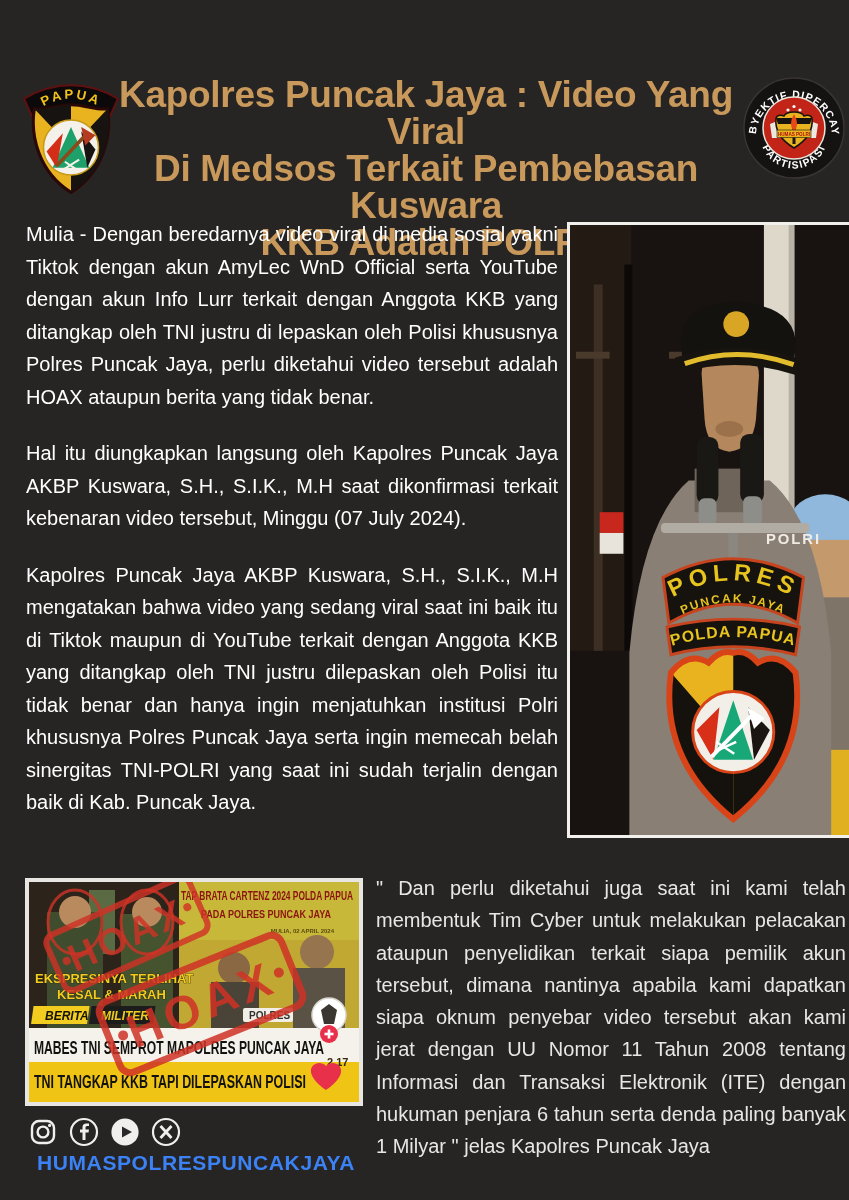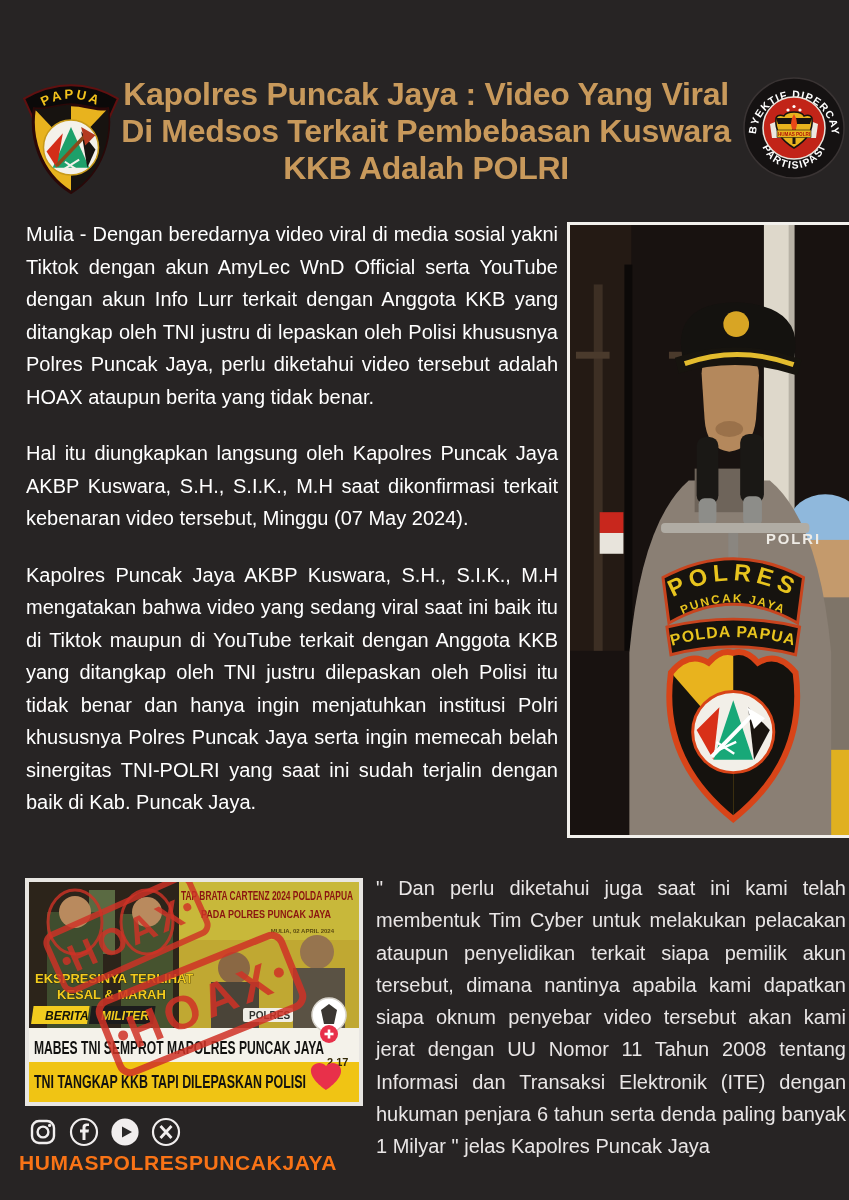--- a/index.html
+++ b/index.html
@@ -7,21 +7,21 @@
     position:relative;width:849px;height:1200px;overflow:hidden;
     background:#272424;
     font-family:"Liberation Sans",sans-serif;
   }
   
   .brand-left{position:absolute;left:18px;top:68px;width:106px;height:128px;}
   .brand-right{position:absolute;left:742px;top:72px;width:104px;height:114px;}
   .title{
     position:absolute;left:112px;top:76px;width:628px;
     text-align:center;color:#c8995b;font-weight:700;
-    font-size:32px;line-height:37px;letter-spacing:-0.3px;
+    font-size:37px;line-height:37px;letter-spacing:-0.3px;
   }
   
   .col-left{
     position:absolute;left:26px;top:218px;width:532px;
     color:#ffffff;font-size:20px;line-height:32.5px;text-align:justify;
   }
   .col-left p{margin:0 0 24px 0;}
   .col-quote{
     position:absolute;left:376px;top:872px;width:470px;
     color:#e9e6e6;font-size:20px;line-height:32.3px;text-align:justify;
@@ -35,22 +35,22 @@
   .photo svg{display:block;width:100%;height:100%;}
   .hoax{
     position:absolute;left:25px;top:878px;width:330px;height:220px;
     border:4px solid #e8e6e2;background:#a3a3a3;
   }
   .hoax svg{display:block;width:100%;height:100%;}
   
   .social-row{position:absolute;left:27px;top:1116px;display:flex;gap:9px;}
   .social-row .icon{width:32px;height:32px;}
   .handle{
-    position:absolute;left:19px;top:1151px;
-    color:#f97316;font-size:21px;font-weight:700;letter-spacing:0.6px;
+    position:absolute;left:37px;top:1151px;
+    color:#3b82f6;font-size:21px;font-weight:700;letter-spacing:0.6px;
   }
   svg text{font-family:"Liberation Sans",sans-serif;}
 </style>
 </head>
 <body>
 
 <div class="page">
 
   <div class="brand-left">
     <svg viewBox="0 0 104 124">
@@ -104,21 +104,21 @@
       <path d="M34 46 L70 46 L68 52 L36 52 Z" fill="#171310"></path>
       <line x1="52" y1="50" x2="52" y2="72" stroke="#1a1410" stroke-width="3"></line>
       <path d="M52 42 Q58 52 52 60 Q46 52 52 42 Z" fill="#e84818"></path>
       <rect x="35" y="58" width="34" height="7.5" fill="#e8b31e" stroke="#171310" stroke-width="0.6"></rect>
       <text x="52" y="64" text-anchor="middle" font-size="4.6" font-weight="bold" fill="#b01208">HUMAS POLRI</text>
     </svg>
   </div>
 
   <div class="col-left">
     <p>Mulia - Dengan beredarnya video viral di media sosial yakni Tiktok dengan akun AmyLec WnD Official serta YouTube dengan akun Info Lurr terkait dengan Anggota KKB yang ditangkap oleh TNI justru di lepaskan oleh Polisi khususnya Polres Puncak Jaya, perlu diketahui video tersebut adalah HOAX ataupun berita yang tidak benar.</p>
-    <p>Hal itu diungkapkan langsung oleh Kapolres Puncak Jaya AKBP Kuswara, S.H., S.I.K., M.H saat dikonfirmasi terkait kebenaran video tersebut, Minggu (07 May 2024).</p>
+    <p>Hal itu diungkapkan langsung oleh Kapolres Puncak Jaya AKBP Kuswara, S.H., S.I.K., M.H saat dikonfirmasi terkait kebenaran video tersebut, Minggu (07 July 2024).</p>
     <p>Kapolres Puncak Jaya AKBP Kuswara, S.H., S.I.K., M.H mengatakan bahwa video yang sedang viral saat ini baik itu di Tiktok maupun di YouTube terkait dengan Anggota KKB yang ditangkap oleh TNI justru dilepaskan oleh Polisi itu tidak benar dan hanya ingin menjatuhkan institusi Polri khususnya Polres Puncak Jaya serta ingin memecah belah sinergitas TNI-POLRI yang saat ini sudah terjalin dengan baik di Kab. Puncak Jaya.</p>
   </div>
 
   <div class="photo">
     <svg viewBox="0 0 282 616" preserveAspectRatio="none">
       <defs>
         <path id="arcPolres" d="M104 376 Q165 342 226 376" fill="none"></path>
         <path id="arcPJ" d="M112 394 Q165 368 218 394" fill="none"></path>
         <path id="arcPP" d="M106 424 Q165 408 224 424" fill="none"></path>
       </defs>

